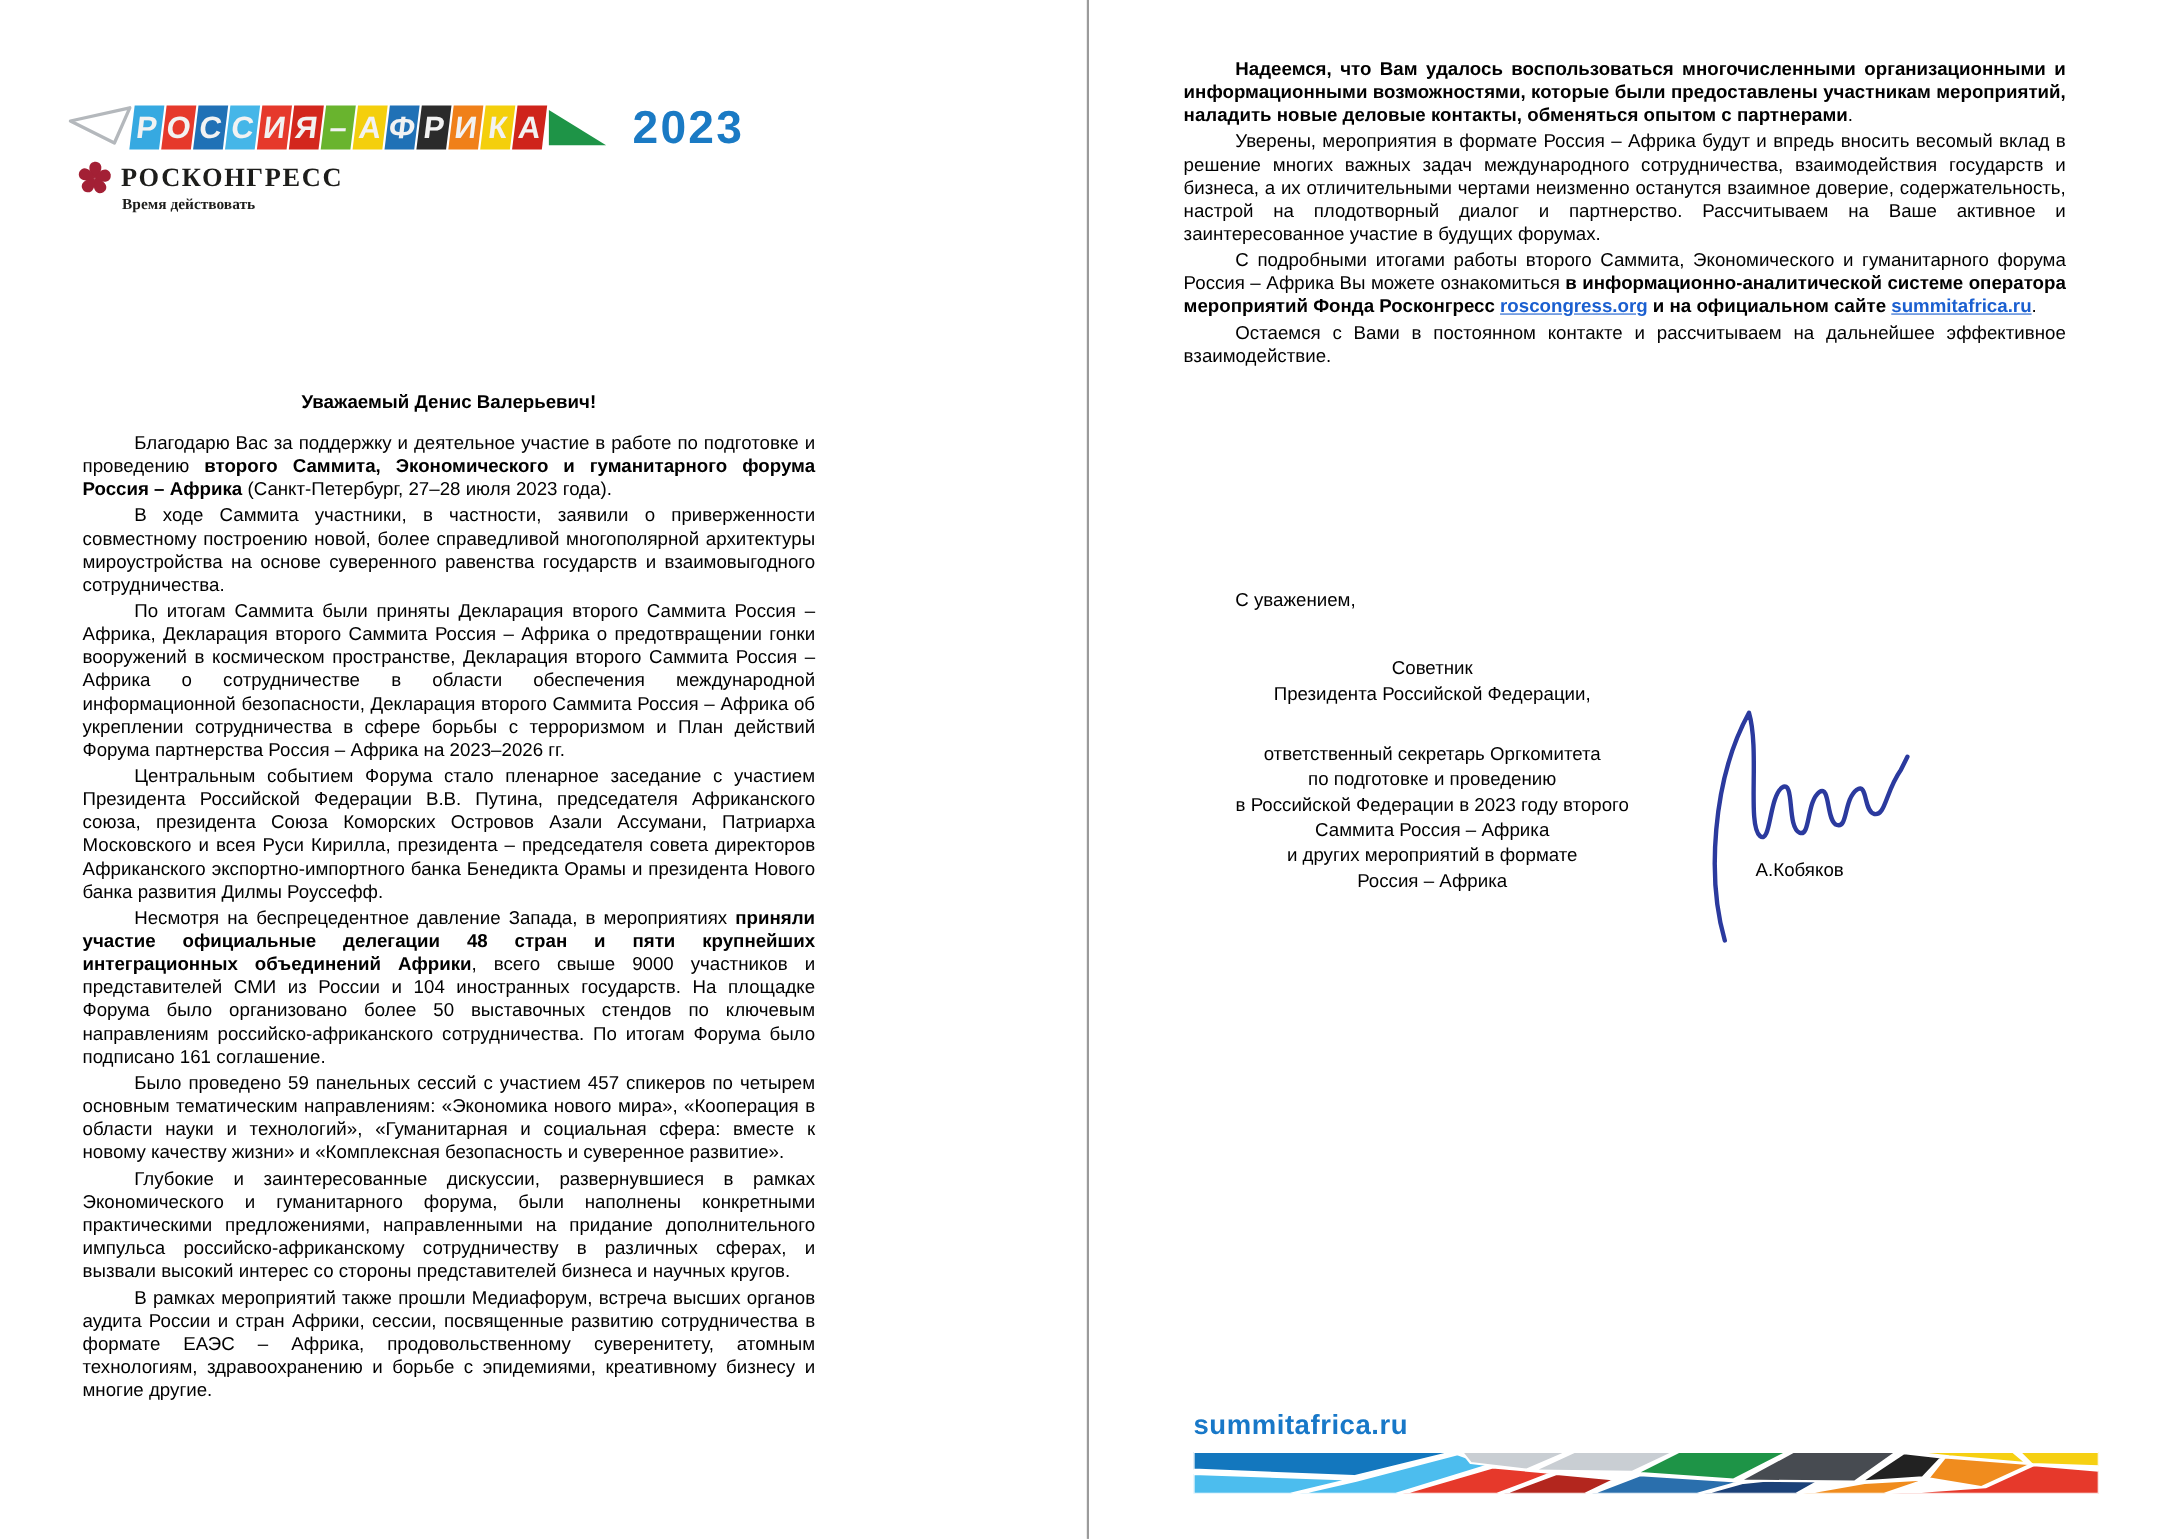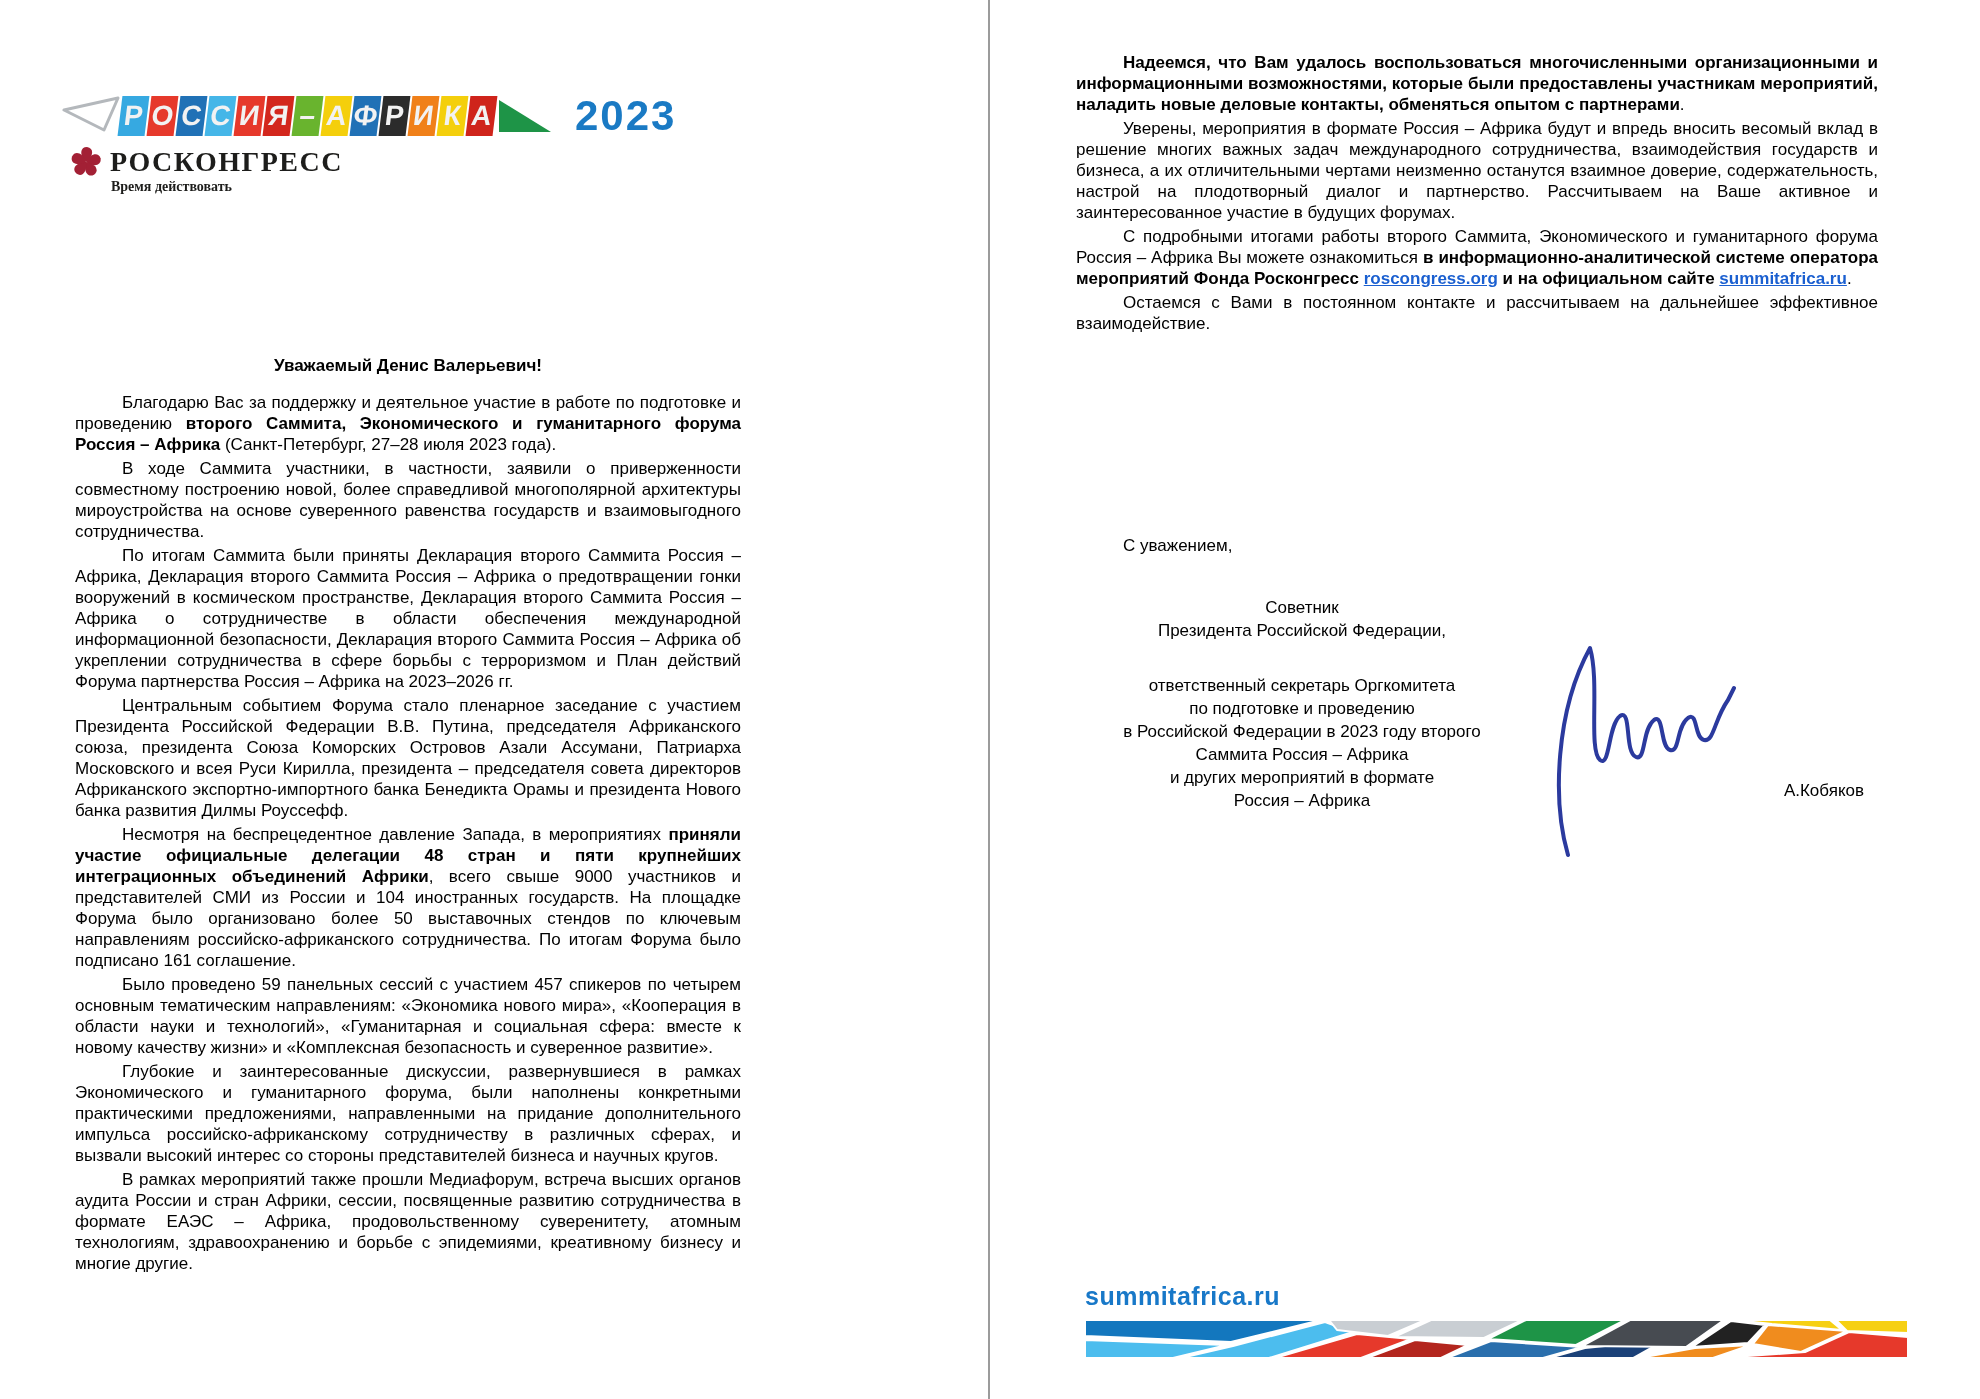--- a/index.html
+++ b/index.html
@@ -8,38 +8,38 @@
   .divider{position:absolute;top:0;bottom:0;left:988px;width:2px;background:var(--divider-gray,#9b9b9b);}
 
   
   .logo-row{position:absolute;left:62px;top:92px;display:flex;align-items:center;}
   .tile{width:27px;height:40px;margin-right:2px;display:flex;align-items:center;justify-content:center;
         font-weight:700;font-size:28px;color:#f2f2f2;transform:skewX(-7deg);line-height:1;}
   .flag{flex:0 0 auto;}
   .year{margin-left:22px;font-size:42px;font-weight:800;letter-spacing:2px;color:var(--accent-blue,#1a7ac4);}
   .ros-block{position:absolute;left:70px;top:146px;}
   .ros-top{display:flex;align-items:center;gap:8px;}
-  .ros-name{font-family:"Liberation Serif","DejaVu Serif",serif;font-size:28px;letter-spacing:1.5px;color:#1d1d1b;font-weight:600;}
+  .ros-name{font-family:"Liberation Serif","DejaVu Serif",serif;font-size:24px;letter-spacing:1.5px;color:#1d1d1b;font-weight:600;}
   .ros-tagline{font-family:"Liberation Serif","DejaVu Serif",serif;font-size:14px;color:#1d1d1b;margin:1px 0 0 41px;font-weight:600;}
 
   
   .addressee{position:absolute;left:378px;top:246px;width:330px;text-align:right;font-size:17px;line-height:21px;}
   .salutation{position:absolute;left:75px;top:356px;width:666px;text-align:center;font-weight:700;font-size:17px;}
   .body-col{position:absolute;font-size:17px;line-height:21px;text-align:justify;}
   .body-col p{margin:0 0 3px 0;text-indent:47px;}
   #page1-body{left:75px;top:392px;width:666px;}
   #page2-body{left:1076px;top:52px;width:802px;}
   .bold{font-weight:700;}
   a.doc-link{font-weight:700;text-decoration:underline;color:var(--link-blue,#1a5fd0);}
 
   
   .closing{position:absolute;left:1123px;top:536px;font-size:17px;}
   .sig-block{position:absolute;left:1076px;top:596px;width:452px;text-align:center;font-size:17px;line-height:23px;}
   .sig-gap{height:32px;}
-  .signer{position:absolute;left:1664px;top:781px;width:200px;text-align:right;font-size:17px;}
+  .signer{position:absolute;left:1596px;top:781px;width:200px;text-align:left;font-size:17px;}
   .signature-svg{position:absolute;left:1538px;top:630px;}
 
   
   .footer-site{position:absolute;left:1085px;top:1282px;font-size:25px;font-weight:700;letter-spacing:0.5px;
                color:var(--footer-blue,#1878c8);}
   .stripe{position:absolute;left:1085px;top:1320px;}
 </style>
 </head>
 <body>
 

